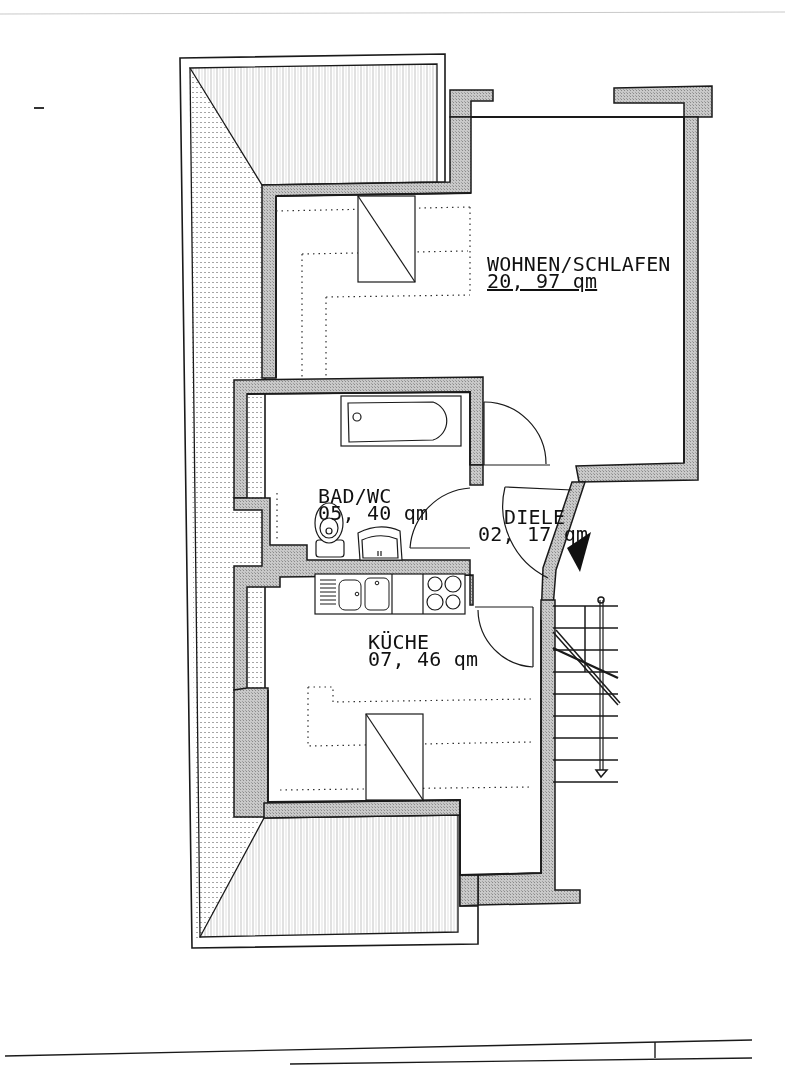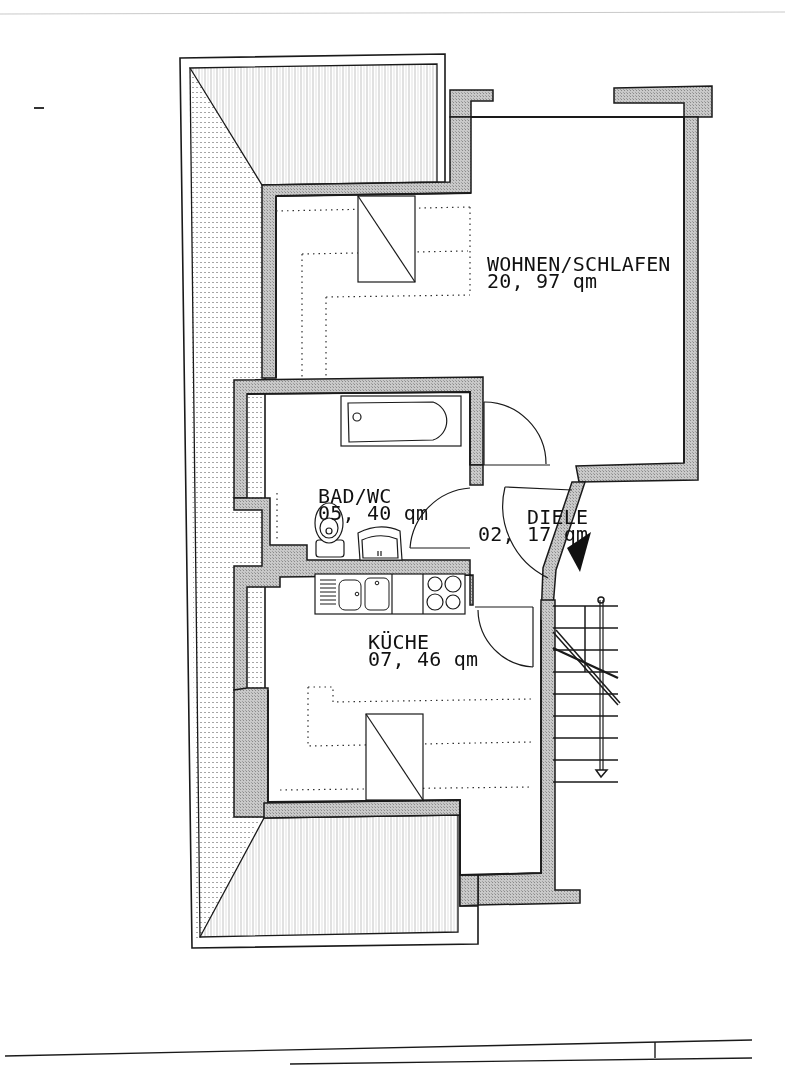--- a/index.html
+++ b/index.html
@@ -185,29 +185,29 @@
   <g fill="none" stroke="#1a1a1a" stroke-width="1.4">
     <line x1="5" y1="1056" x2="752" y2="1040"></line>
     <line x1="290" y1="1064" x2="752" y2="1058"></line>
     <line x1="655" y1="1042" x2="655" y2="1058"></line>
   </g>
   <line x1="0" y1="14" x2="785" y2="12" stroke="#bbb" stroke-width="0.8"></line>
 </svg>
 
 <div class="room" style="left:487px; top:256px;">
   <div class="lbl" style="position:static;">WOHNEN/SCHLAFEN</div>
-  <div class="lbl" style="position:static;">20, 97 qm</div>
+  <div class="lbl" style="position:static;text-decoration:underline;">20, 97 qm</div>
 </div>
 
 <div class="room" style="left:318px; top:455px;">
   <div class="lbl" style="position:static;margin-top:33px;">BAD/WC</div>
   <div class="lbl" style="position:static;">05, 40 qm</div>
 </div>
 
 <div class="room" style="left:466px; top:509px;">
-  <div class="lbl" style="position:static; padding-left:38px;text-align:right;">DIELE</div>
+  <div class="lbl" style="position:static; padding-left:38px;">DIELE</div>
   <div class="lbl" style="position:static;margin-left:12px;">02, 17 qm</div>
 </div>
 
 <div class="room" style="left:368px; top:634px;">
   <div class="lbl" style="position:static;">KÜCHE</div>
   <div class="lbl" style="position:static;">07, 46 qm</div>
 </div>
 
 </body></html>

